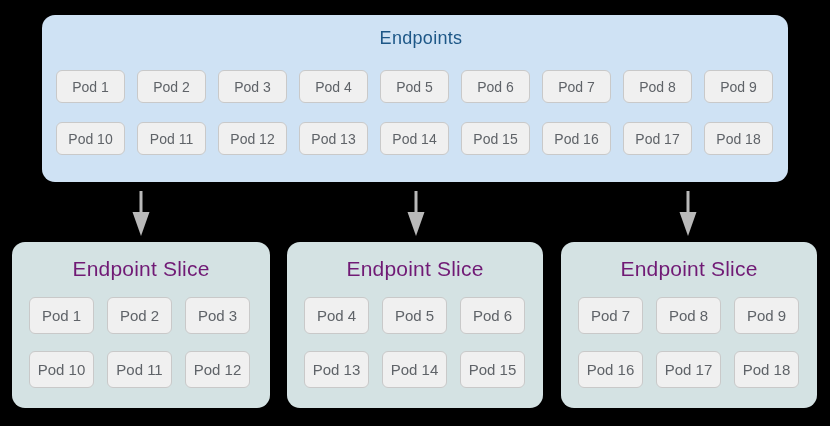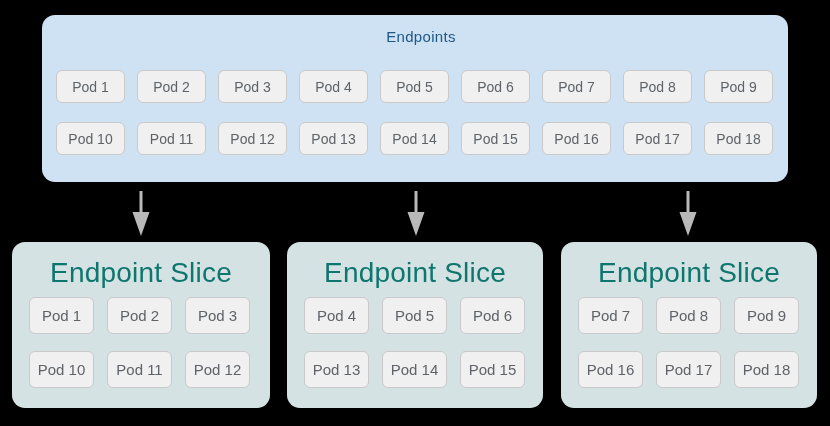--- a/index.html
+++ b/index.html
@@ -22,21 +22,21 @@
     left: 42px;
     top: 15px;
     width: 746px;
     height: 167px;
     background: #cfe2f4;
     border-radius: 13px;
   }
   .endpoints-title {
     margin: 13px 0 0 12px;
     text-align: center;
-    font-size: 15px;
+    font-size: 18px;
     font-weight: 400;
     color: #1d5787;
     letter-spacing: 0.3px;
   }
   .endpoints-grid {
     position: absolute;
     left: 14px;
     top: 55px;
     width: 718px;
     display: flex;
@@ -78,23 +78,23 @@
     height: 166px;
     background: #d4e2e3;
     border-radius: 13px;
   }
   .slice-1 { left: 12px;  width: 258px; }
   .slice-2 { left: 287px; width: 256px; }
   .slice-3 { left: 561px; width: 256px; }
   .slice-title {
     margin: 15px 0 0 0;
     text-align: center;
-    font-size: 28px;
+    font-size: 21px;
     font-weight: 400;
-    color: #0f766e;
+    color: #701a75;
     letter-spacing: 0.2px;
   }
   .slice-grid {
     position: absolute;
     left: 17px;
     top: 55px;
     width: 222px;
     display: flex;
     flex-wrap: wrap;
     column-gap: 13px;

